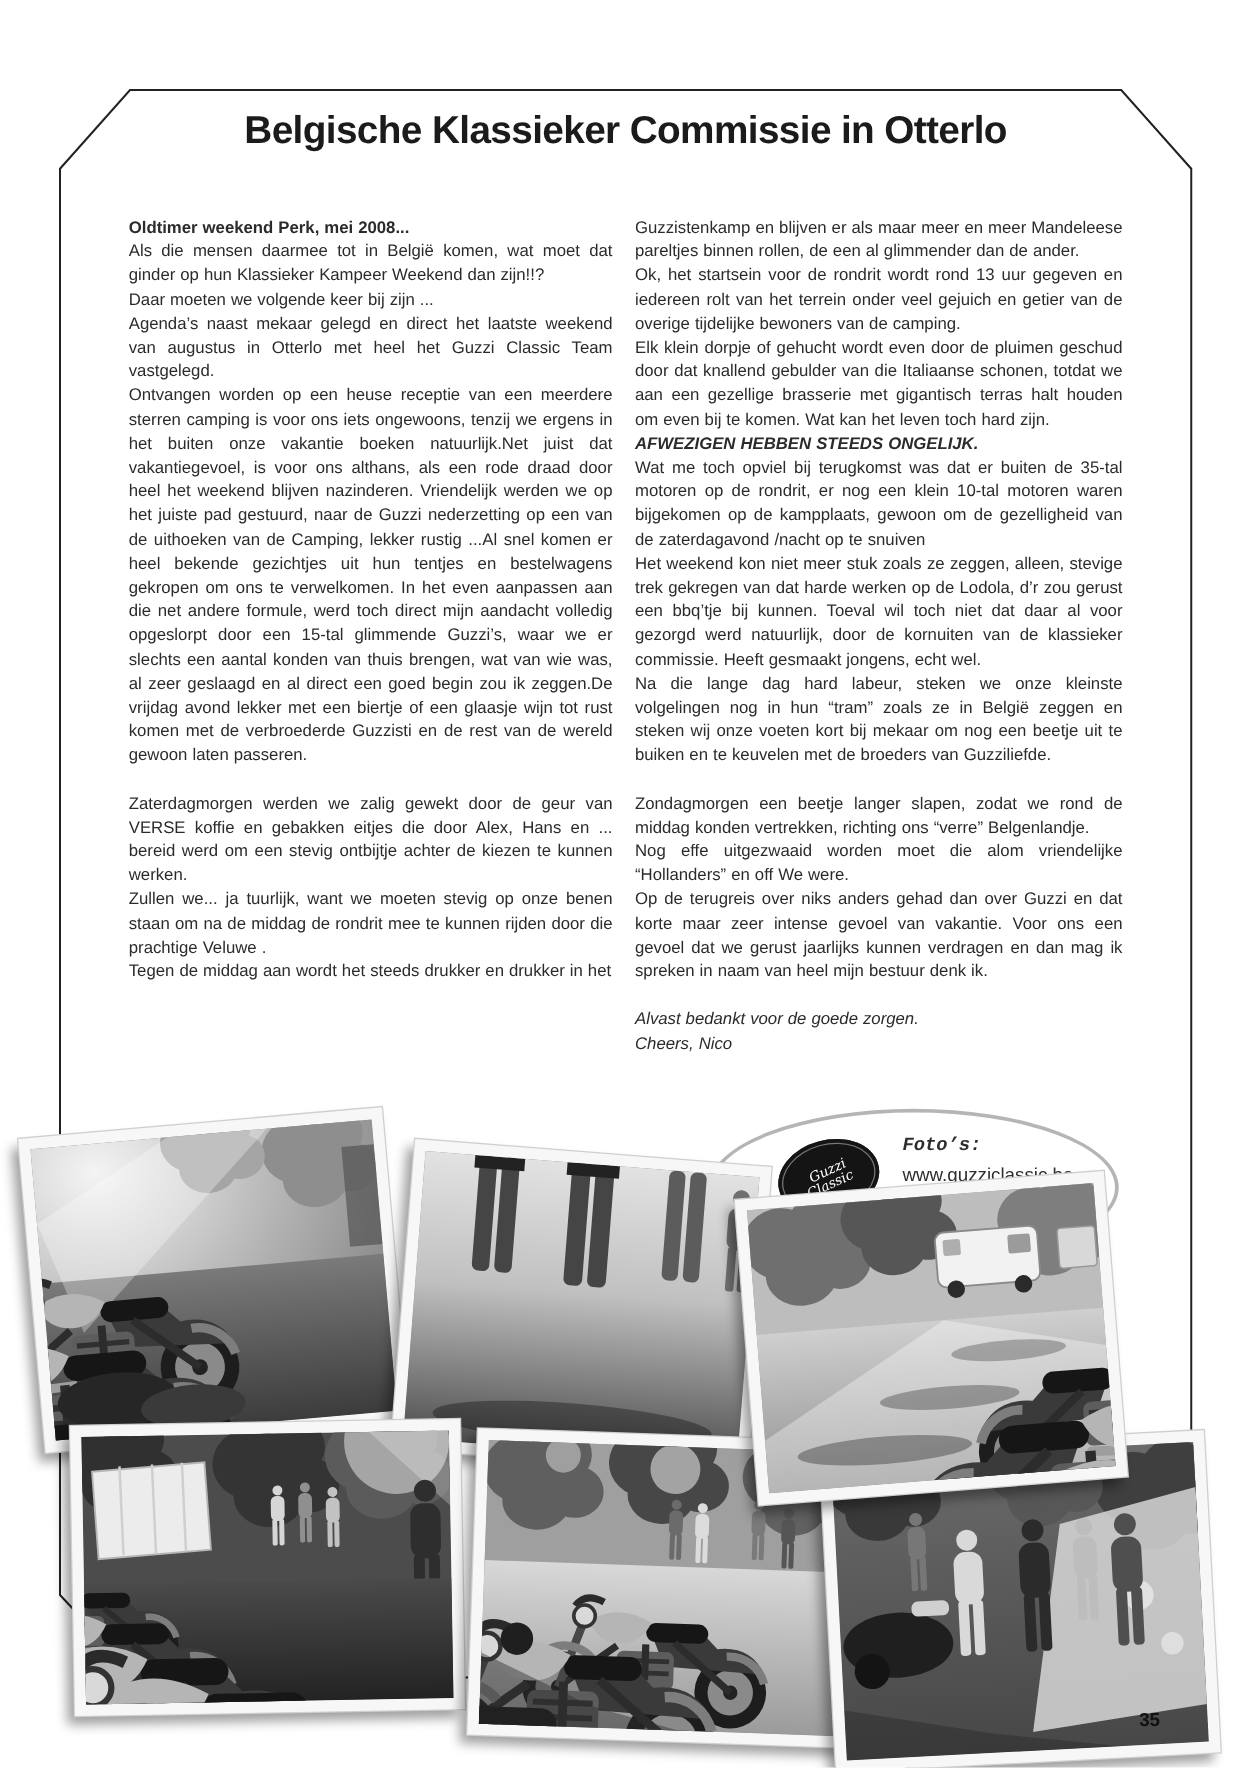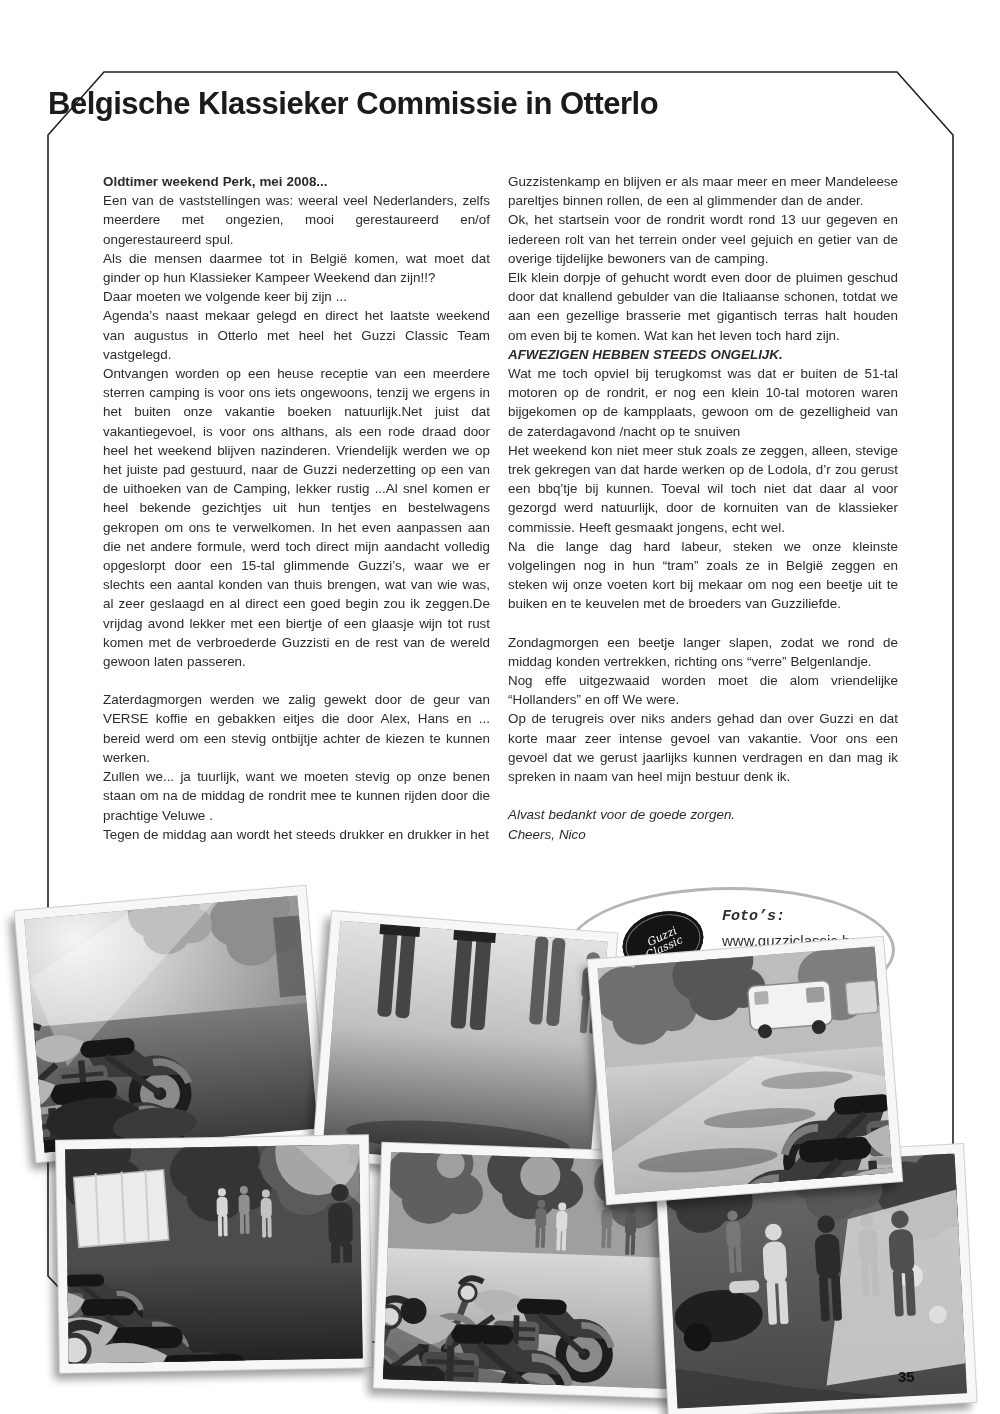--- a/index.html
+++ b/index.html
@@ -2,21 +2,21 @@
 <html><head>
 <meta charset="utf-8">
 <style>
   html,body{margin:0;padding:0;}
   body{
     width:1000px;height:1414px;position:relative;background:#ffffff;
     font-family:"Liberation Sans",sans-serif;color:#2b2b2b;overflow:hidden;
   }
   .frame-svg{position:absolute;left:0;top:0;width:1000px;height:1414px;z-index:0;}
   .page-title{
-    position:absolute;left:48px;right:47px;top:86px;text-align:left;
+    position:absolute;left:48px;right:47px;top:86px;text-align:center;
     font-size:31px;font-weight:bold;letter-spacing:-.5px;color:#1b1b1b;z-index:1;
   }
   .col{position:absolute;top:172px;z-index:1;}
   .col-left{left:103px;width:387px;}
   .col-right{left:508px;width:390px;}
   .para{
     margin:0;font-size:13.4px;line-height:19.2px;text-align:justify;color:#2b2b2b;
     word-spacing:.3px;
   }
   .para.bold{font-weight:bold;}
@@ -53,21 +53,21 @@
   }
   .photo svg{display:block;width:100%;height:100%;background:#9a9a9a;}
   .pA{left:25px;top:898px;width:274px;height:234px;transform:rotate(-5deg);z-index:3;}
   .pB{left:322px;top:922px;width:268px;height:230px;transform:rotate(4.5deg);z-index:4;}
   .pC{left:597px;top:948px;width:278px;height:227px;transform:rotate(-4.5deg);z-index:8;}
   .pD{left:58px;top:1138px;width:294px;height:214px;transform:rotate(-1deg);z-index:5;}
   .pE{left:378px;top:1148px;width:287px;height:227px;transform:rotate(2deg);z-index:6;}
   .pF{left:662px;top:1152px;width:290px;height:240px;transform:rotate(-3deg);z-index:7;}
 
   .page-number{
-    position:absolute;left:898px;top:1368px;width:30px;
+    position:absolute;left:898px;top:1368px;width:30px;text-align:right;
     font-size:15px;font-weight:bold;color:#111;z-index:9;
   }
   .hidden-defs{position:absolute;width:0;height:0;overflow:hidden;}
 </style>
 </head>
 <body>
 
 <svg class="frame-svg" viewBox="0 0 1000 1414">
   <path d="M104,72 L897,72 L953,135 L953,1279 L897,1342 L110,1342 L48,1276 L48,135 Z" fill="none" stroke="#222" stroke-width="1.6"></path>
 </svg>
@@ -107,35 +107,34 @@
       <ellipse cx="74" cy="56" rx="22" ry="20" fill="currentColor"></ellipse>
       <ellipse cx="45" cy="64" rx="26" ry="22" fill="currentColor"></ellipse>
     </symbol>
   </defs>
 </svg>
 
 <div class="page-title">Belgische Klassieker Commissie in Otterlo</div>
 
 <div class="col col-left">
     <p class="para bold">Oldtimer weekend Perk, mei 2008...</p>
-    <p class="para">Een van de vaststellingen was: weeral veel Nederlanders, zelfs meerdere met ongezien, mooi gerestaureerd en/of ongerestaureerd spul.</p>
     <p class="para">Als die mensen daarmee tot in België komen, wat moet dat ginder op hun Klassieker Kampeer Weekend dan zijn!!?</p>
     <p class="para">Daar moeten we volgende keer bij zijn ...</p>
     <p class="para">Agenda’s naast mekaar gelegd en direct het laatste weekend van augustus in Otterlo met heel het Guzzi Classic Team vastgelegd.</p>
     <p class="para">Ontvangen worden op een heuse receptie van een meerdere sterren camping is voor ons iets ongewoons, tenzij we ergens in het buiten onze vakantie boeken natuurlijk.Net juist dat vakantiegevoel, is voor ons althans, als een rode draad door heel het weekend blijven nazinderen. Vriendelijk werden we op het juiste pad gestuurd, naar de Guzzi nederzetting op een van de uithoeken van de Camping, lekker rustig ...Al snel komen er heel bekende gezichtjes uit hun tentjes en bestelwagens gekropen om ons te verwelkomen. In het even aanpassen aan die net andere formule, werd toch direct mijn aandacht volledig opgeslorpt door een 15-tal glimmende Guzzi’s, waar we er slechts een aantal konden van thuis brengen, wat van wie was, al zeer geslaagd en al direct een goed begin zou ik zeggen.De vrijdag avond lekker met een biertje of een glaasje wijn tot rust komen met de verbroederde Guzzisti en de rest van de wereld gewoon laten passeren.</p>
     <p class="para gap">Zaterdagmorgen werden we zalig gewekt door de geur van VERSE koffie en gebakken eitjes die door Alex, Hans en ... bereid werd om een stevig ontbijtje achter de kiezen te kunnen werken.</p>
     <p class="para">Zullen we... ja tuurlijk, want we moeten stevig op onze benen staan om na de middag de rondrit mee te kunnen rijden door die prachtige Veluwe .</p>
     <p class="para">Tegen de middag aan wordt het steeds drukker en drukker in het</p>
   </div>
 <div class="col col-right">
     <p class="para">Guzzistenkamp en blijven er als maar meer en meer Mandeleese pareltjes binnen rollen, de een al glimmender dan de ander.</p>
     <p class="para">Ok, het startsein voor de rondrit wordt rond 13 uur gegeven en iedereen rolt van het terrein onder veel gejuich en getier van de overige tijdelijke bewoners van de camping.</p>
     <p class="para">Elk klein dorpje of gehucht wordt even door de pluimen geschud door dat knallend gebulder van die Italiaanse schonen, totdat we aan een gezellige brasserie met gigantisch terras halt houden om even bij te komen. Wat kan het leven toch hard zijn.</p>
     <p class="para bold-italic">AFWEZIGEN HEBBEN STEEDS ONGELIJK.</p>
-    <p class="para">Wat me toch opviel bij terugkomst was dat er buiten de 51-tal motoren op de rondrit, er nog een klein 10-tal motoren waren bijgekomen op de kampplaats, gewoon om de gezelligheid van de zaterdagavond /nacht op te snuiven</p>
+    <p class="para">Wat me toch opviel bij terugkomst was dat er buiten de 35-tal motoren op de rondrit, er nog een klein 10-tal motoren waren bijgekomen op de kampplaats, gewoon om de gezelligheid van de zaterdagavond /nacht op te snuiven</p>
     <p class="para">Het weekend kon niet meer stuk zoals ze zeggen, alleen, stevige trek gekregen van dat harde werken op de Lodola, d’r zou gerust een bbq’tje bij kunnen. Toeval wil toch niet dat daar al voor gezorgd werd natuurlijk, door de kornuiten van de klassieker commissie. Heeft gesmaakt jongens, echt wel.</p>
     <p class="para">Na die lange dag hard labeur, steken we onze kleinste volgelingen nog in hun “tram” zoals ze in België zeggen en steken wij onze voeten kort bij mekaar om nog een beetje uit te buiken en te keuvelen met de broeders van Guzziliefde.</p>
     <p class="para gap">Zondagmorgen een beetje langer slapen, zodat we rond de middag konden vertrekken, richting ons “verre” Belgenlandje.</p>
     <p class="para">Nog effe uitgezwaaid worden moet die alom vriendelijke “Hollanders” en off We were.</p>
     <p class="para">Op de terugreis over niks anders gehad dan over Guzzi en dat korte maar zeer intense gevoel van vakantie. Voor ons een gevoel dat we gerust jaarlijks kunnen verdragen en dan mag ik spreken in naam van heel mijn bestuur denk ik.</p>
     <p class="para italic gap">Alvast bedankt voor de goede zorgen.</p>
     <p class="para italic">Cheers, Nico</p>
   </div>
 
 <div class="bubble">

